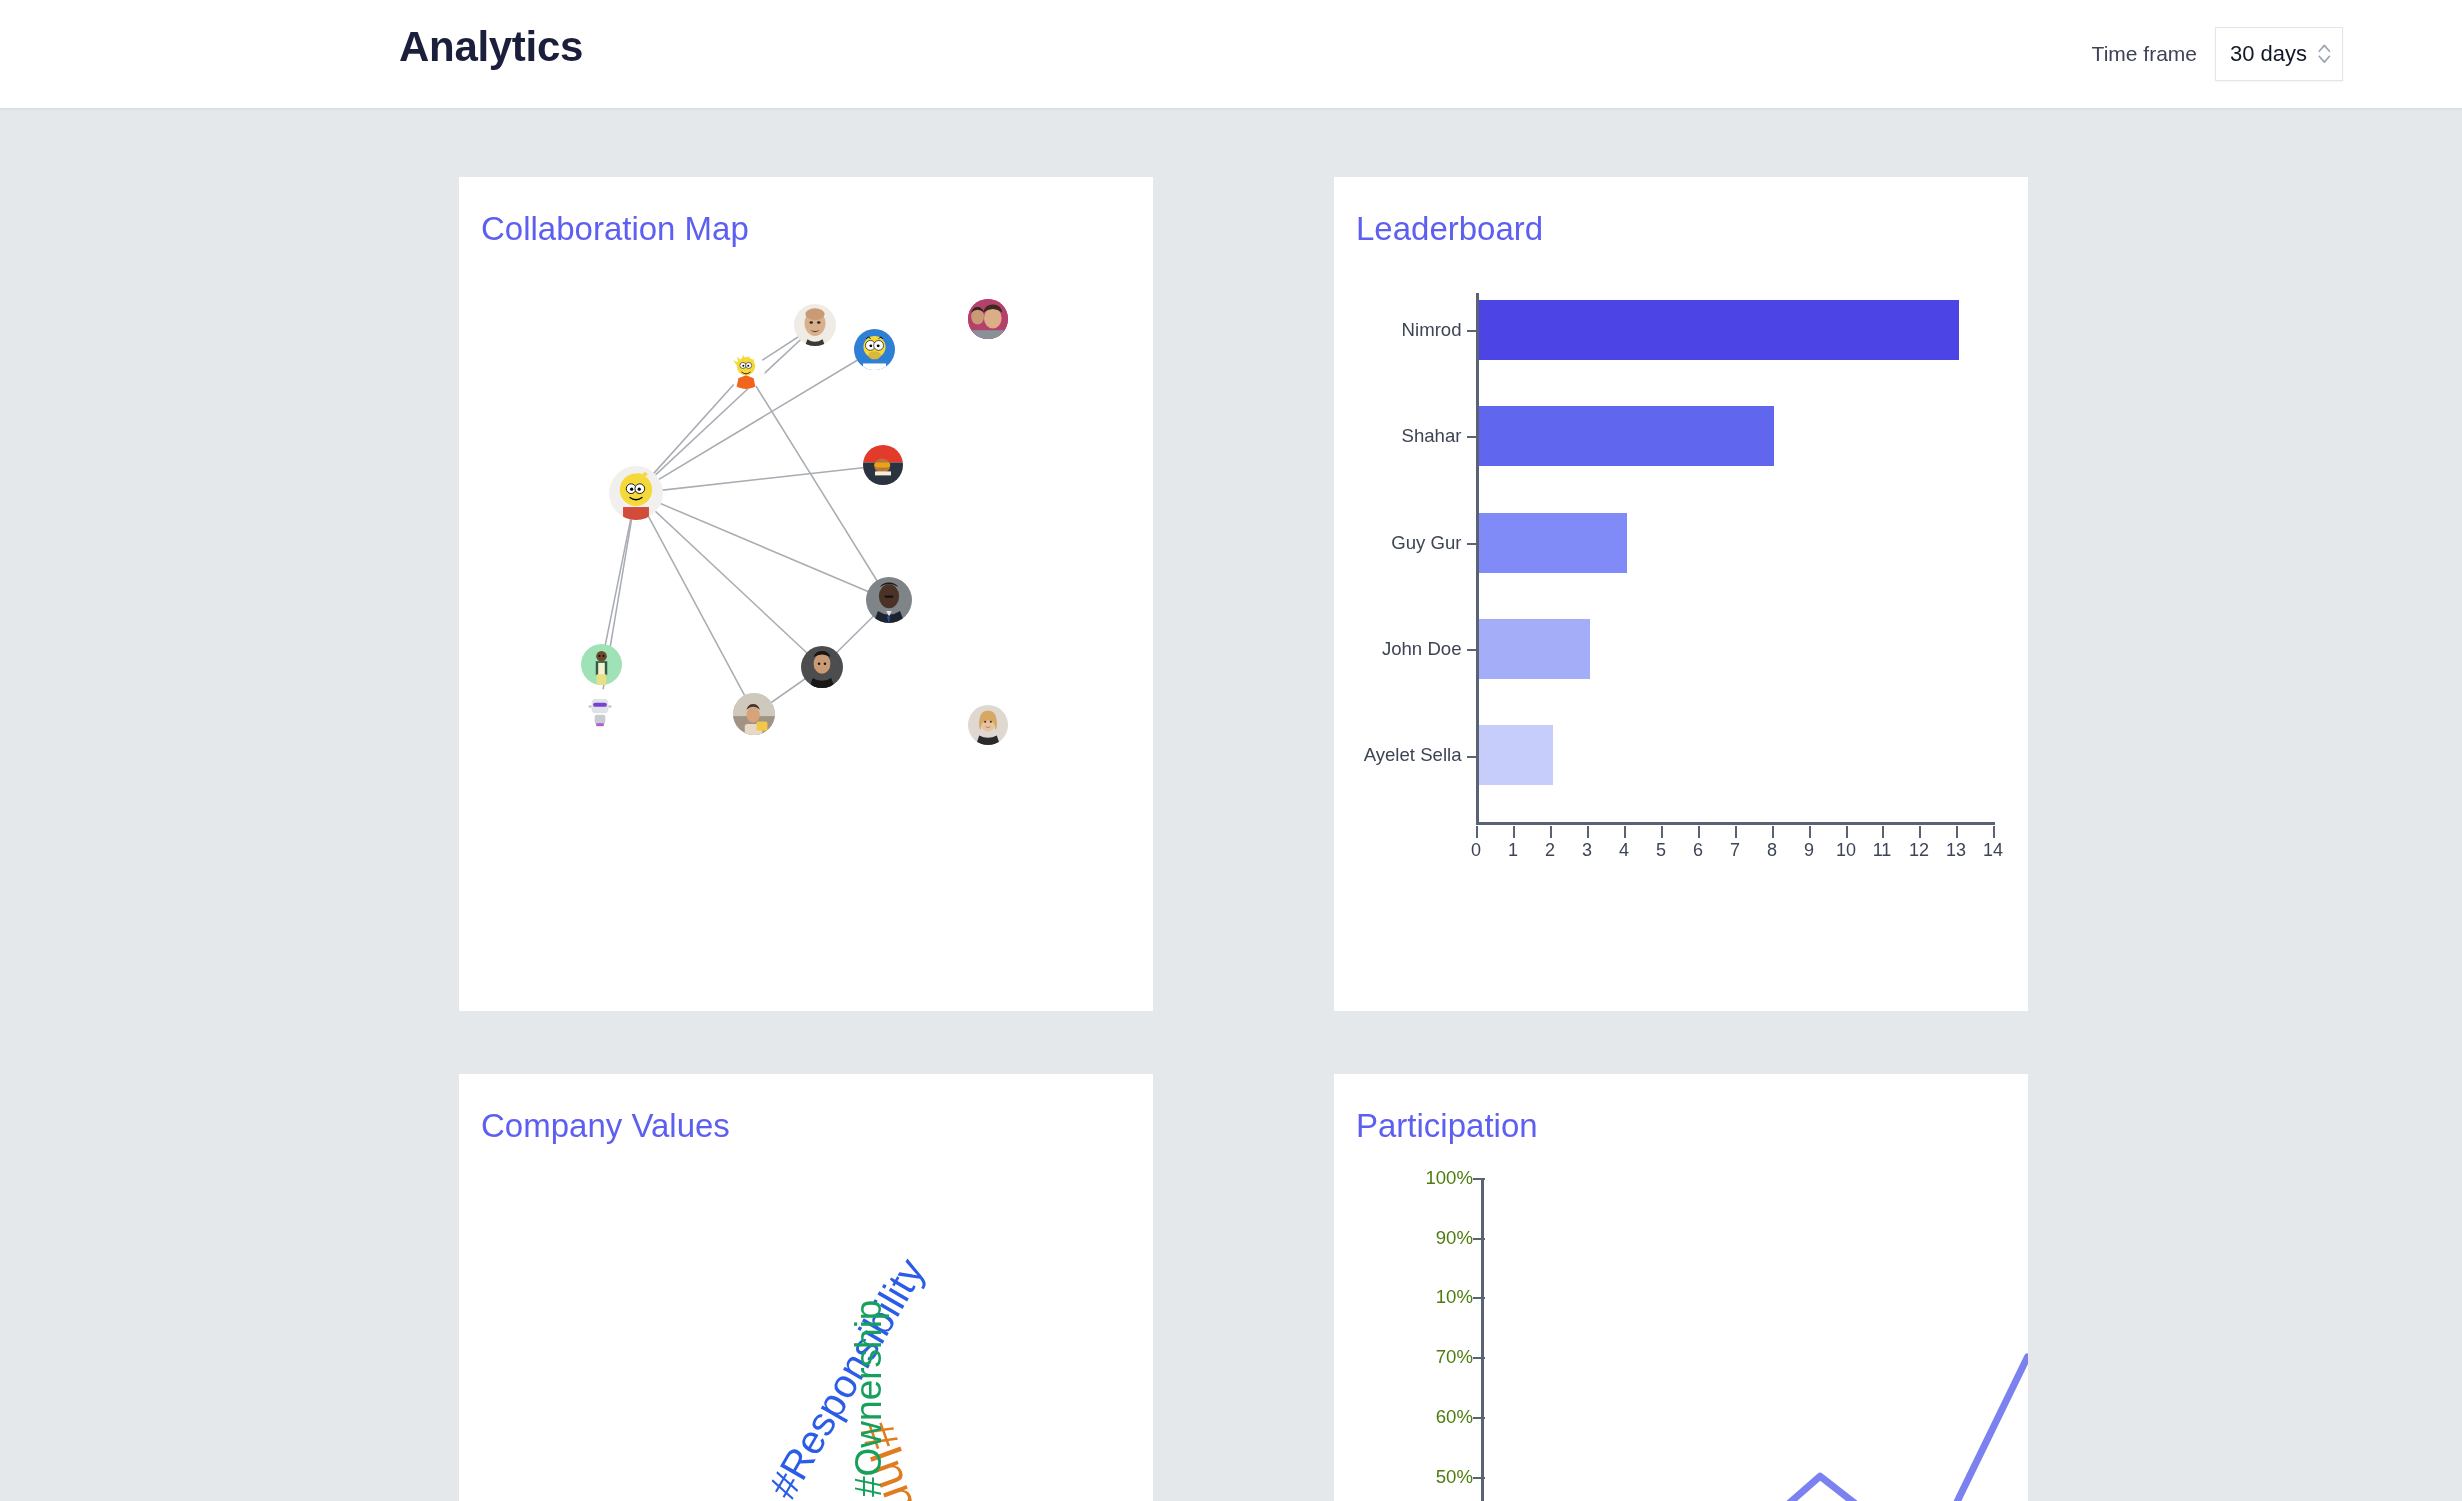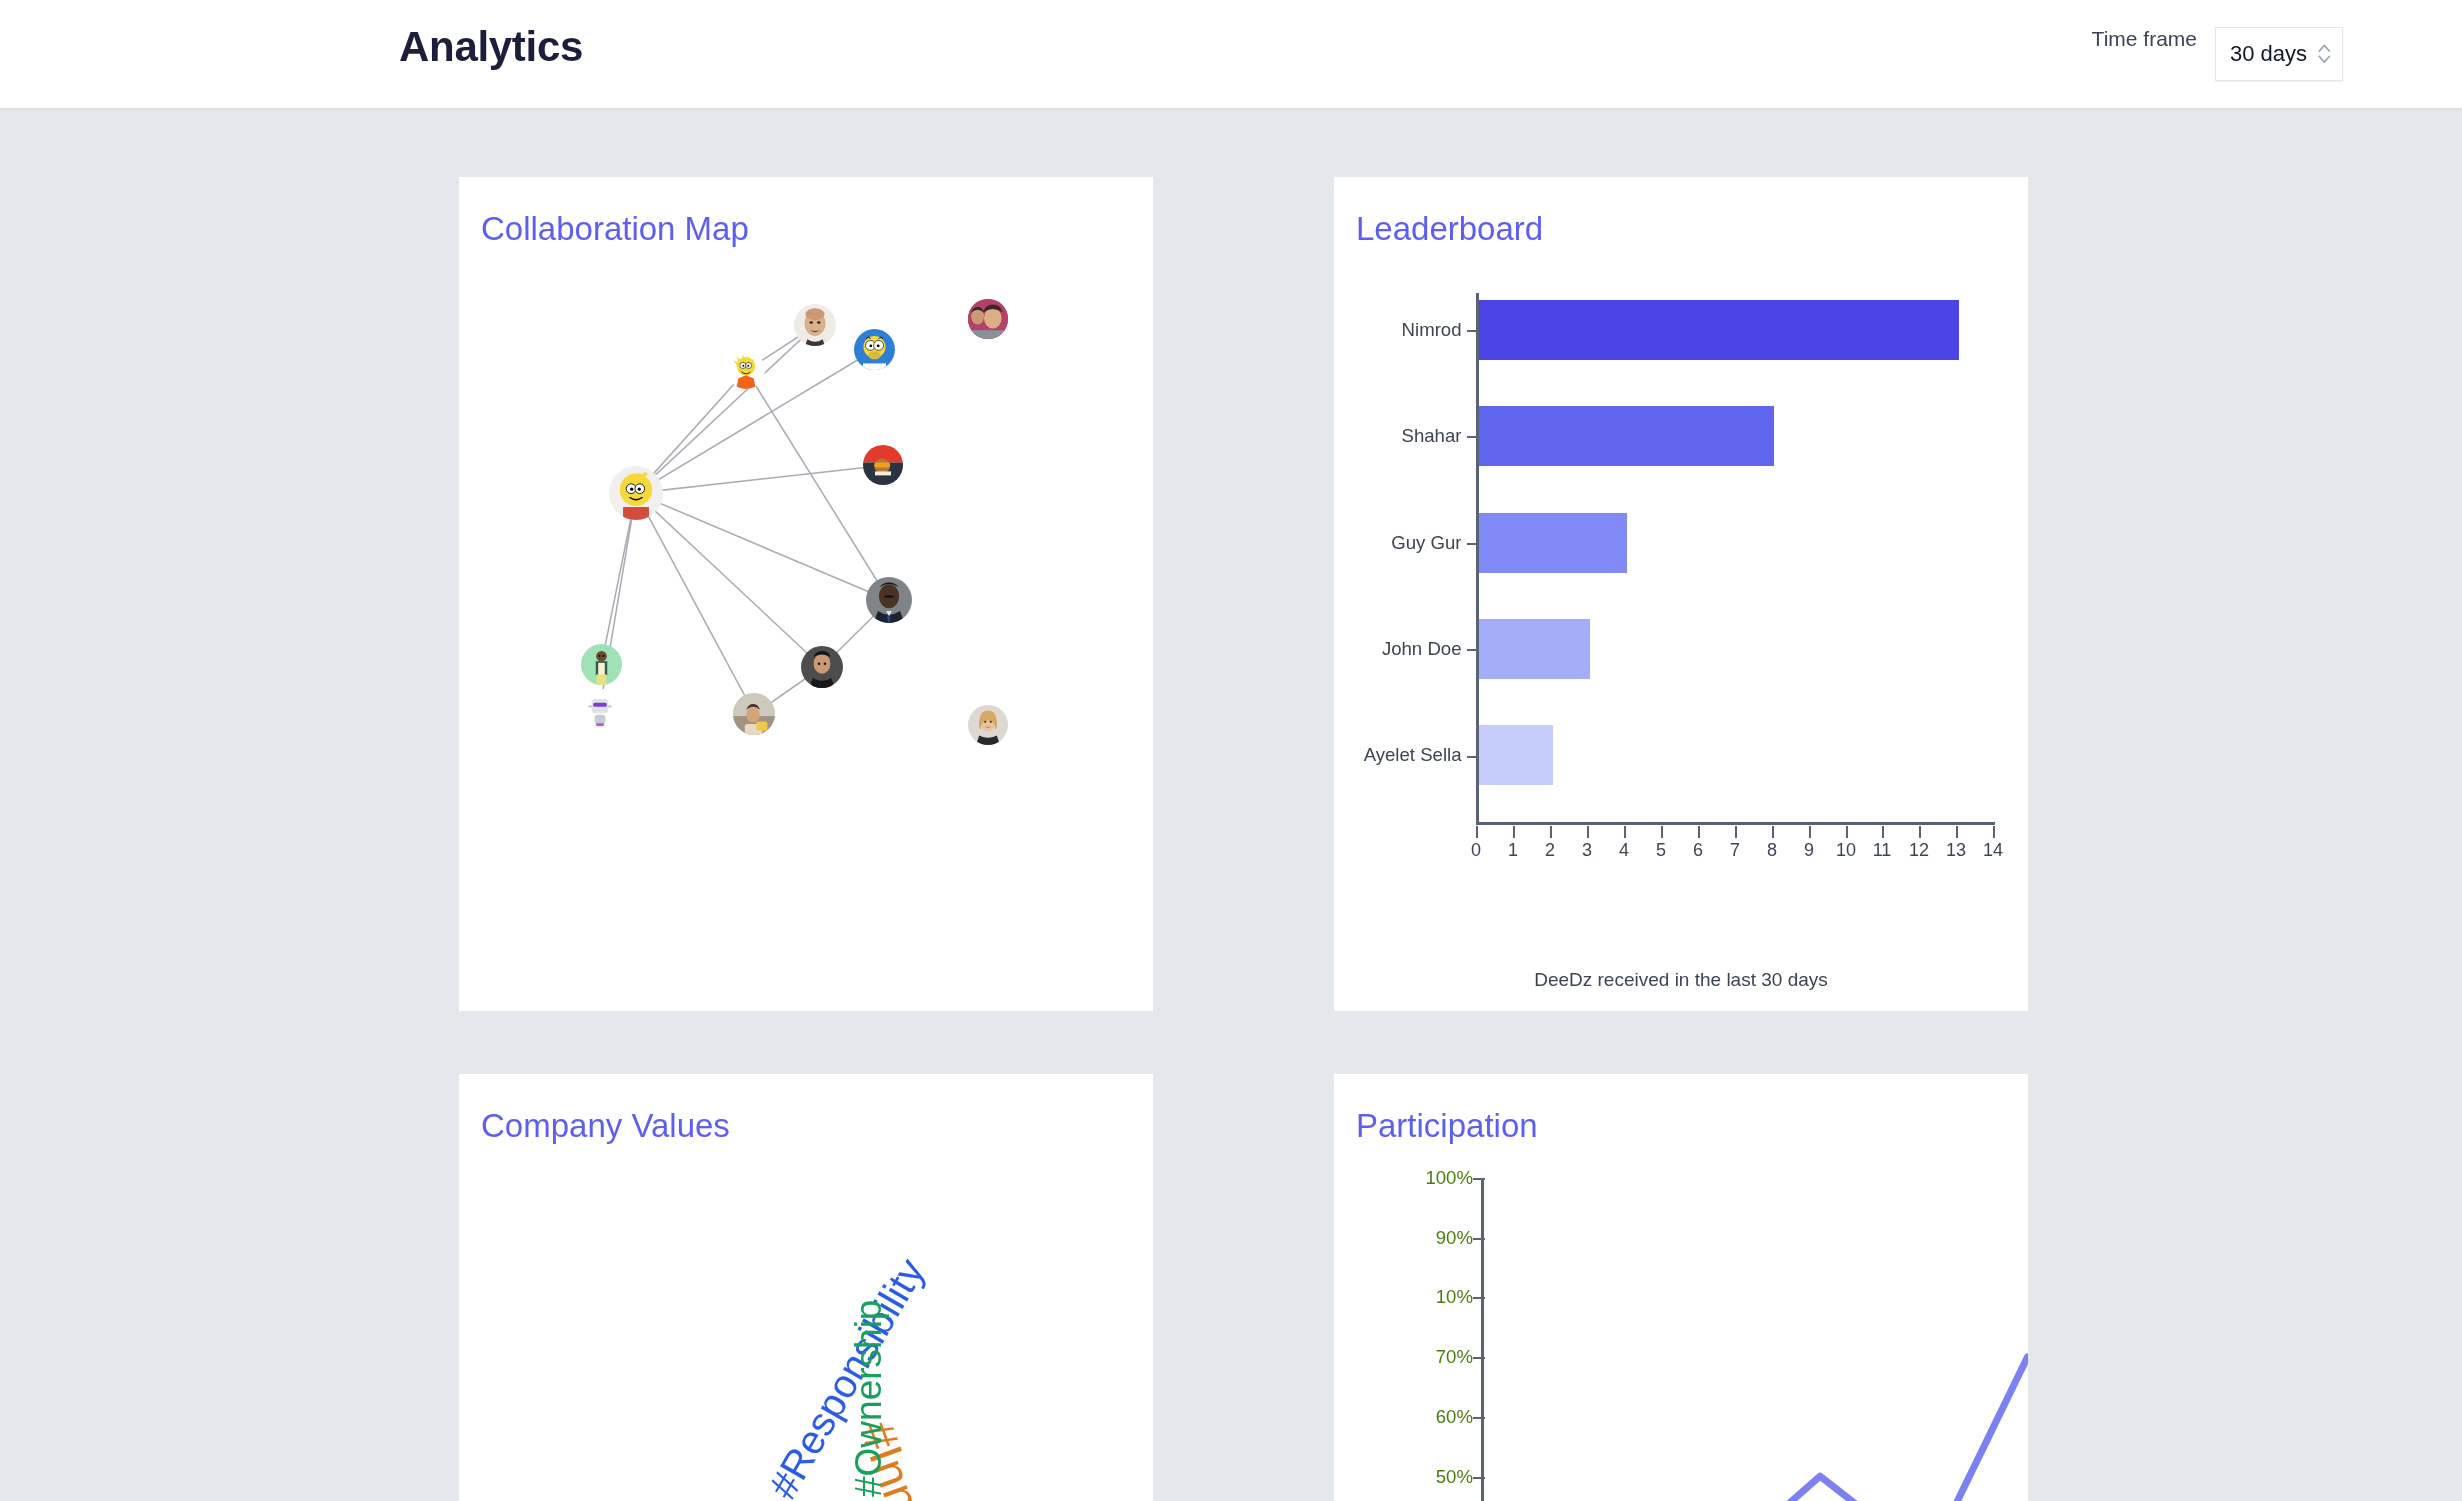--- a/index.html
+++ b/index.html
@@ -18,21 +18,21 @@
     border-bottom: 2.6px solid #dcdfe3;
     display: flex; align-items: center;
   }
   .app-title {
     position: absolute; left: 399px; top: 23px;
     font-size: 42px; font-weight: 700;
     color: #1b1f3b; letter-spacing: -0.3px;
   }
   .timeframe-wrap {
     position: absolute; right: 119px; top: 27px;
-    display: flex; gap: 18px;
+    display: flex; align-items: center; gap: 18px;
   }
   .timeframe-label { font-size: 21px; color: #3d4455; }
   .timeframe-select {
     width: 128px; height: 54px;
     border: 1.3px solid #e2e5e9; border-radius: 0;
     background: #ffffff;
     display: flex; align-items: center;
     padding: 0 10.3px 0 14px; gap: 9px;
     box-shadow: 0 0.6px 1.3px rgba(16,24,40,.05);
   }
@@ -337,21 +337,20 @@
       <div class="lb-xlabel" style="left: 512px;">10</div>
       <div class="lb-xtick" style="left: 548px;"></div>
       <div class="lb-xlabel" style="left: 548px;">11</div>
       <div class="lb-xtick" style="left: 585px;"></div>
       <div class="lb-xlabel" style="left: 585px; text-align: right;">12</div>
       <div class="lb-xtick" style="left: 622px;"></div>
       <div class="lb-xlabel" style="left: 622px;">13</div>
       <div class="lb-xtick" style="left: 659px;"></div>
       <div class="lb-xlabel" style="left: 659px;">14</div>
     </div>
-  <div class="card-caption">DeeDz received in the last 30 days</div>
 </div>
 
 <div class="card" id="card-values">
   <div class="card-title">Company Values</div>
   <div class="cloud" id="cloud">
       <div class="word" style="left: 442px; top: 340px; color: rgb(224, 123, 32); font-size: 47px; transform-origin: left top; transform: rotate(70deg);">#Innovation</div>
       <div class="word" style="left: 301px; top: 410px; color: rgb(42, 92, 232); font-size: 40px; transform-origin: left top; transform: rotate(-60deg);">#Responsibility</div>
       <div class="word" style="left: 389px; top: 423px; color: rgb(22, 160, 92); font-size: 37px; transform-origin: left top; transform: rotate(-90deg);">#Ownership</div>
     </div>
 </div>

